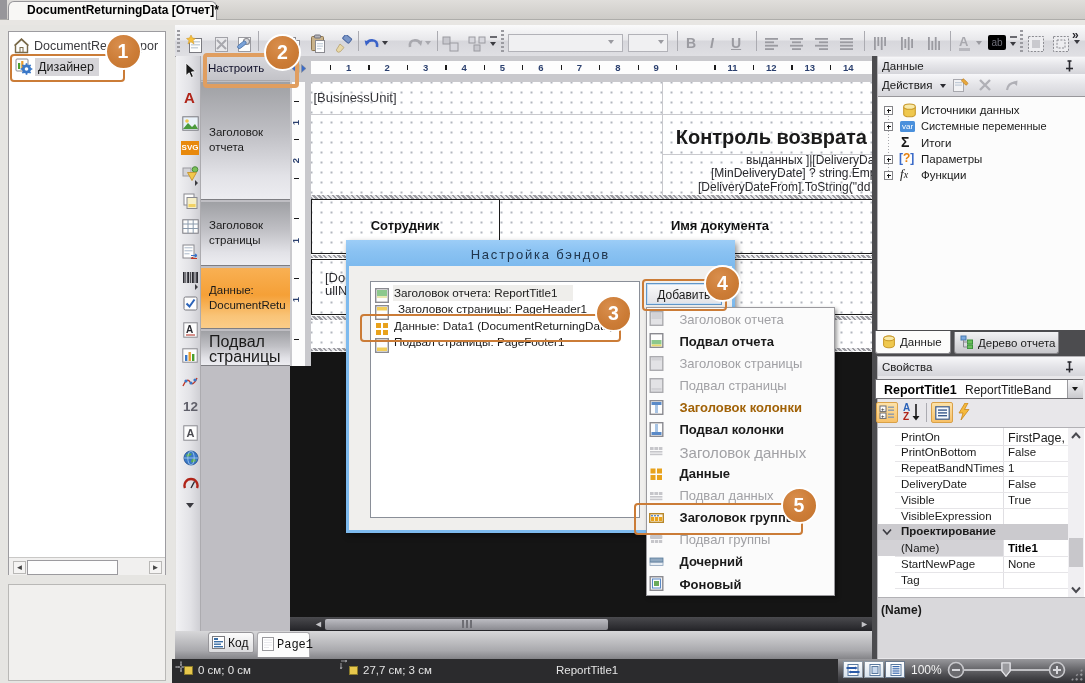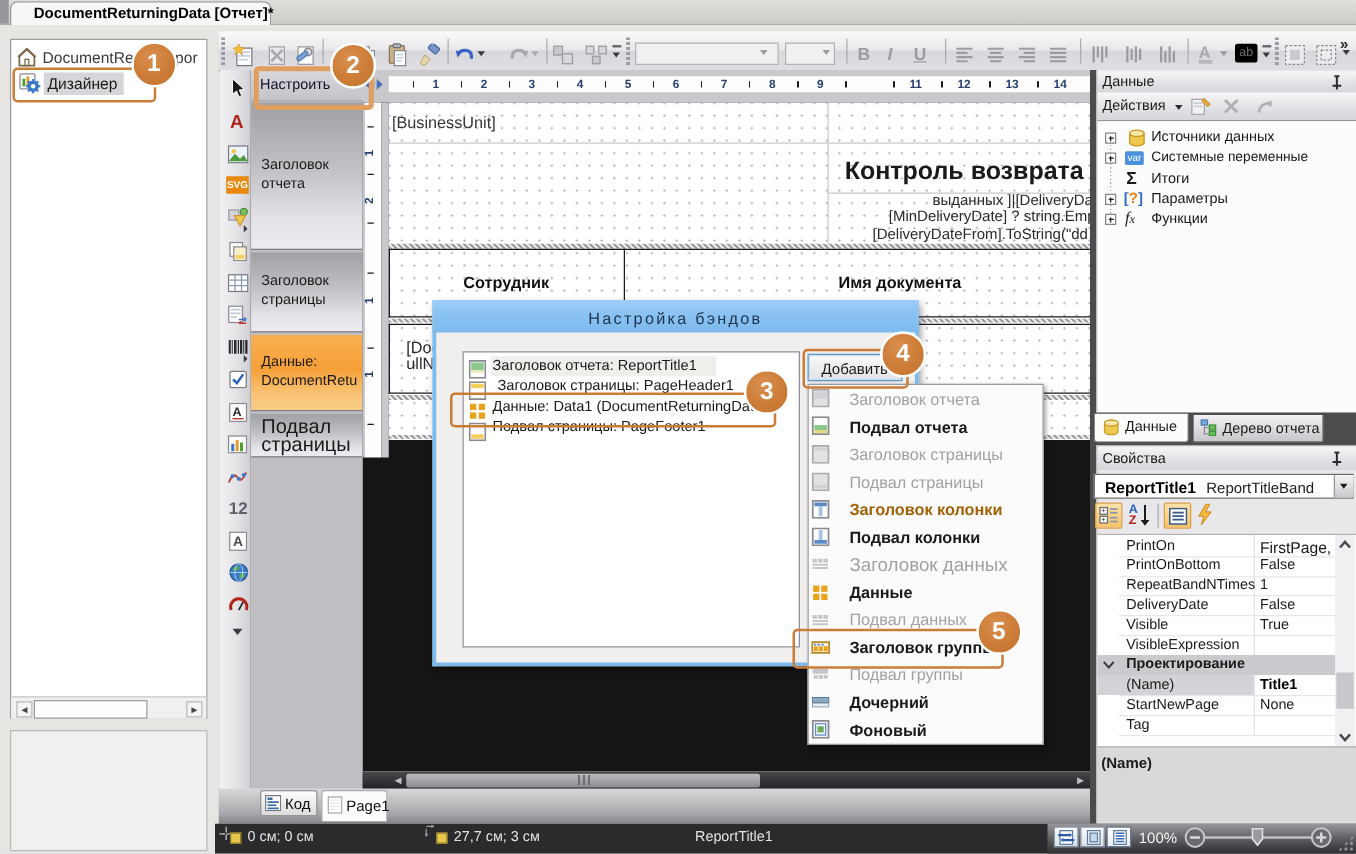--- a/index.html
+++ b/index.html
@@ -460,21 +460,21 @@
 <div class="abs" style="left:208px;top:632px;width:46px;height:21px;background:linear-gradient(180deg,#FDFDFD,#DCDCDE);border:1px solid #97969A;border-radius:3px 3px 2px 2px;box-sizing:border-box;">
   <svg class="abs" style="left:3px;top:3px;" width="13" height="13" viewBox="0 0 13 13">
       <rect x="0.5" y="0.5" width="12" height="12" fill="#fff" stroke="#7A7A7E"></rect>
       <rect x="2" y="2" width="4" height="2" fill="#3A6EA5"></rect>
       <rect x="2" y="5" width="9" height="1.4" fill="#3A6EA5"></rect>
       <rect x="2" y="7.5" width="7" height="1.4" fill="#3A6EA5"></rect>
       <rect x="2" y="10" width="9" height="1.4" fill="#3A6EA5"></rect>
     </svg>
   <div class="abs" style="left:19px;top:3px;font-size:12px;color:#111;">Код</div>
 </div>
-<div class="abs" style="left:257px;top:632px;width:53px;height:25px;background:#FCFCFC;border:1px solid #A9A8AC;border-bottom:none;border-radius:3px 3px 0 0;box-sizing:border-box;">
+<div class="abs" style="left:257px;top:632px;width:53px;height:25px;background:#FCFCFC;border:1px solid #A9A8AC;border-bottom:none;border-radius:3px 3px 0 0;box-sizing:border-box;font-family:Liberation Mono, monospace;">
   <svg class="abs" style="left:4px;top:4px;" width="12" height="14" viewBox="0 0 12 14">
       <rect x="0.5" y="0.5" width="11" height="13" fill="#FFF" stroke="#9A9A9E"></rect>
       <path d="M2 3 H10 M2 5.5 H10 M2 8 H10 M2 10.5 H7" stroke="#E8E8EC"></path>
     </svg>
   <div class="abs" style="left:19px;top:5px;font-size:12px;color:#111;">Page1</div>
 </div>
 
 <div class="abs" style="left:872px;top:56px;width:5px;height:603px;background:#4C4C4F;"></div>
 <div class="abs" style="left:877px;top:56px;width:208px;height:603px;background:#E8E7EA;border-left:1px solid #B4B3B7;box-sizing:border-box;"></div>
 <div id="rightpanel">

